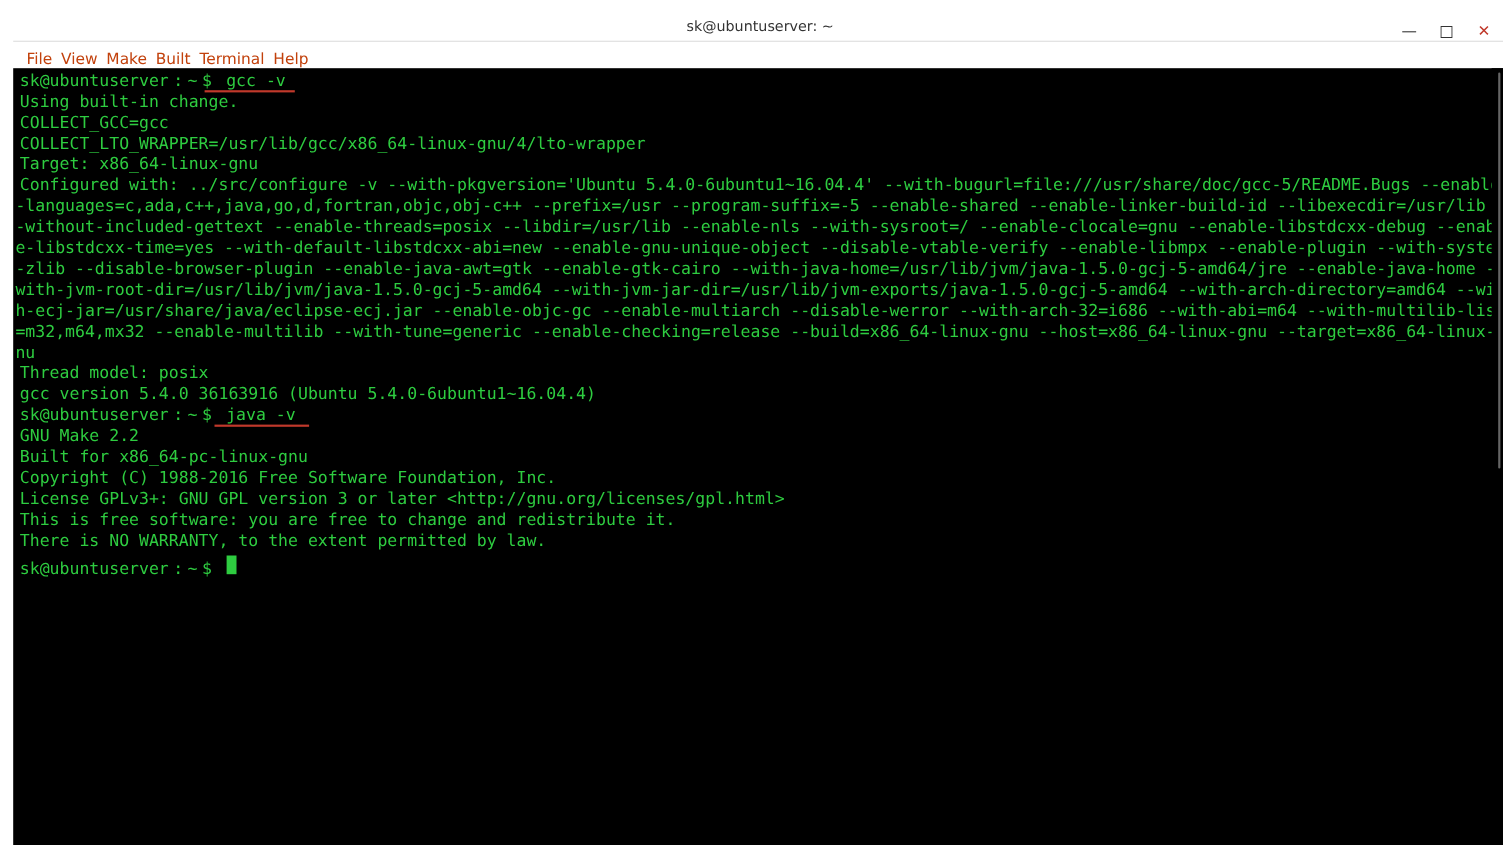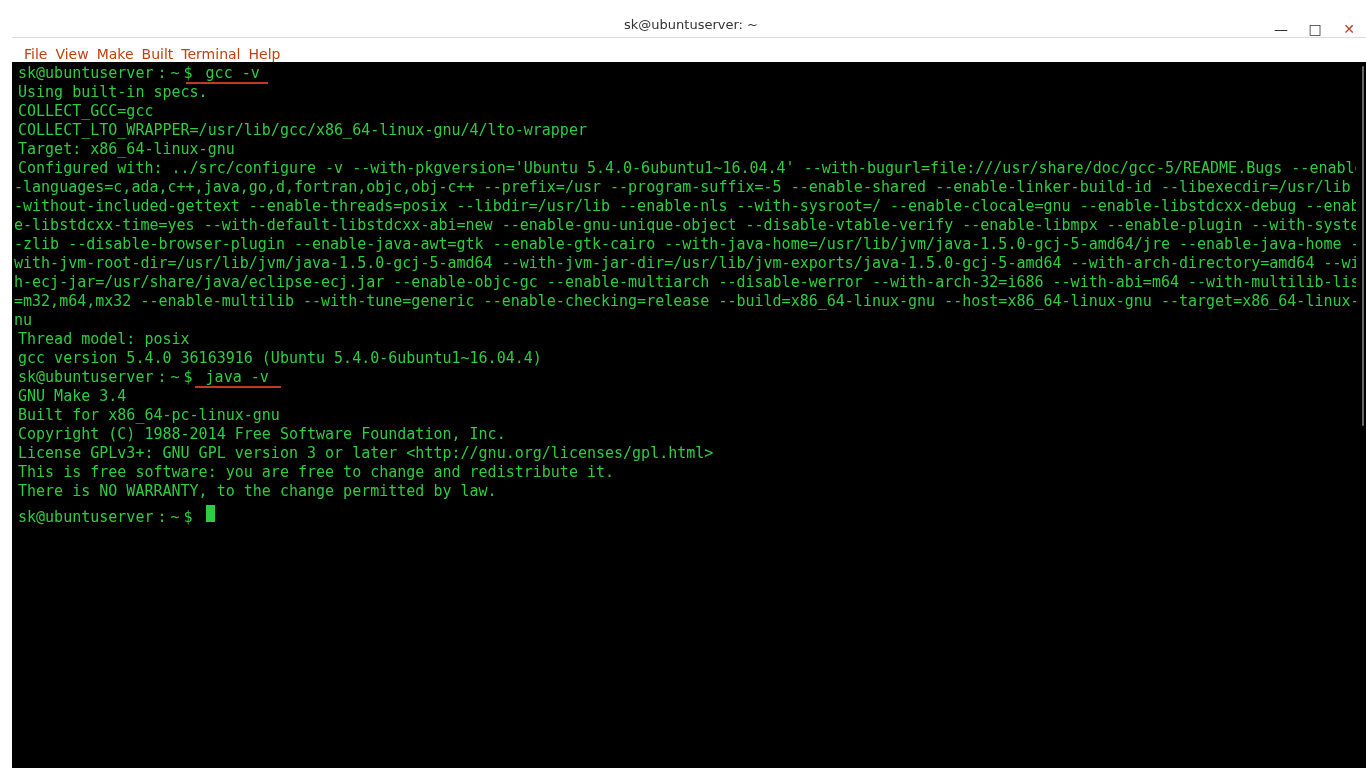--- a/index.html
+++ b/index.html
@@ -113,34 +113,34 @@
 <div class="menubar">
   <span class="menu-item">File</span>
   <span class="menu-item">View</span>
   <span class="menu-item">Make</span>
   <span class="menu-item">Built</span>
   <span class="menu-item">Terminal</span>
   <span class="menu-item">Help</span>
 </div>
 
 <div class="terminal"><span>sk@ubuntuserver</span>:<span>~</span>$ <span>gcc -v</span>
-<span>Using built-in specs.</span>
+<span>Using built-in change.</span>
 <span>COLLECT_GCC=gcc</span>
 <span>COLLECT_LTO_WRAPPER=/usr/lib/gcc/x86_64-linux-gnu/4/lto-wrapper</span>
 <span>Target: x86_64-linux-gnu</span>
 <span>Configured with: ../src/configure -v --with-pkgversion='Ubuntu 5.4.0-6ubuntu1~16.04.4' --with-bugurl=file:///usr/share/doc/gcc-5/README.Bugs --enable-languages=c,ada,c++,java,go,d,fortran,objc,obj-c++ --prefix=/usr --program-suffix=-5 --enable-shared --enable-linker-build-id --libexecdir=/usr/lib --without-included-gettext --enable-threads=posix --libdir=/usr/lib --enable-nls --with-sysroot=/ --enable-clocale=gnu --enable-libstdcxx-debug --enable-libstdcxx-time=yes --with-default-libstdcxx-abi=new --enable-gnu-unique-object --disable-vtable-verify --enable-libmpx --enable-plugin --with-system-zlib --disable-browser-plugin --enable-java-awt=gtk --enable-gtk-cairo --with-java-home=/usr/lib/jvm/java-1.5.0-gcj-5-amd64/jre --enable-java-home --with-jvm-root-dir=/usr/lib/jvm/java-1.5.0-gcj-5-amd64 --with-jvm-jar-dir=/usr/lib/jvm-exports/java-1.5.0-gcj-5-amd64 --with-arch-directory=amd64 --with-ecj-jar=/usr/share/java/eclipse-ecj.jar --enable-objc-gc --enable-multiarch --disable-werror --with-arch-32=i686 --with-abi=m64 --with-multilib-list=m32,m64,mx32 --enable-multilib --with-tune=generic --enable-checking=release --build=x86_64-linux-gnu --host=x86_64-linux-gnu --target=x86_64-linux-gnu</span>
 <span>Thread model: posix</span>
 <span>gcc version 5.4.0 36163916 (Ubuntu 5.4.0-6ubuntu1~16.04.4)</span>
 <span>sk@ubuntuserver</span>:<span>~</span>$ <span>java -v</span>
-<span>GNU Make 3.4</span>
+<span>GNU Make 2.2</span>
 <span>Built for x86_64-pc-linux-gnu</span>
-<span>Copyright (C) 1988-2014 Free Software Foundation, Inc.</span>
+<span>Copyright (C) 1988-2016 Free Software Foundation, Inc.</span>
 <span>License GPLv3+: GNU GPL version 3 or later &lt;http://gnu.org/licenses/gpl.html&gt;</span>
 <span>This is free software: you are free to change and redistribute it.</span>
-<span>There is NO WARRANTY, to the change permitted by law.</span>
+<span>There is NO WARRANTY, to the extent permitted by law.</span>
 <span>sk@ubuntuserver</span>:<span>~</span>$ <span class="cursor"></span>
 </div>
 
 <div class="underline u1"></div>
 <div class="underline u2"></div>
 
 <div class="scrollbar">
   <div class="scrollbar-thumb"></div>
 </div>
 

